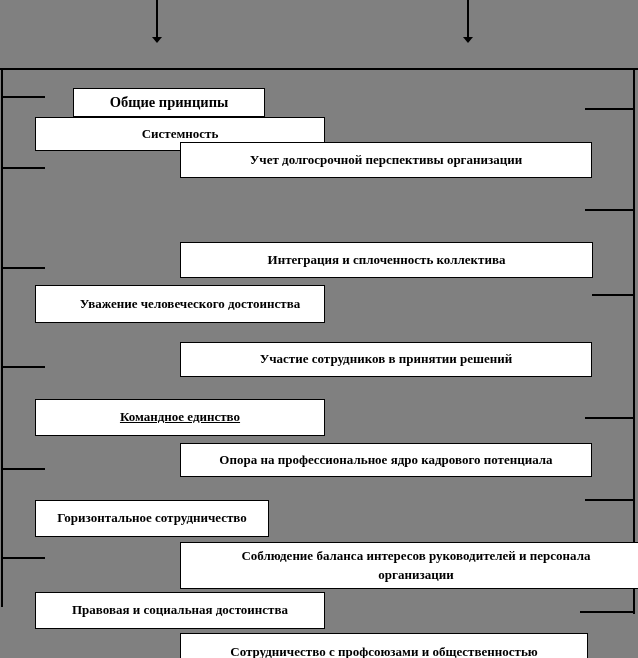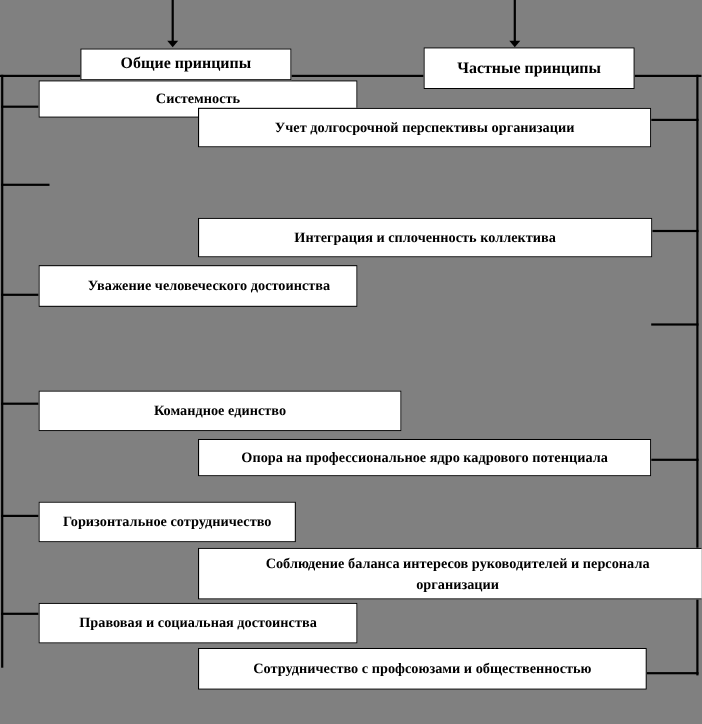--- a/index.html
+++ b/index.html
@@ -5,20 +5,21 @@
   html,body{margin:0;padding:0;background:#808080;}
   .canvas{
     position:relative;width:638px;height:658px;background:#808080;
     overflow:hidden;font-family:"Liberation Serif",serif;color:#000;
   }
   .line{position:absolute;background:#000;}
   .pbox{
     position:absolute;background:#fff;border:1.5px solid #000;
     box-sizing:border-box;display:flex;align-items:center;justify-content:center;
     text-align:center;
+    margin-top:44px;
   }
   .ptext{
     font-weight:bold;font-size:13px;line-height:1.15;white-space:nowrap;
   }
   .hbox .ptext{font-size:14.5px;}
   .two-line .ptext{white-space:normal;max-width:366px;line-height:1.45;}
   .arrow-head{
     position:absolute;width:0;height:0;
     border-left:5px solid transparent;border-right:5px solid transparent;
     border-top:6px solid #000;
@@ -61,21 +62,24 @@
   </div>
   <div class="pbox" style="left:180px;top:98px;width:412px;height:36px;">
     <span class="ptext">Учет долгосрочной перспективы организации</span>
   </div>
   <div class="pbox" style="left:180px;top:198px;width:413px;height:36px;">
     <span class="ptext">Интеграция и сплоченность коллектива</span>
   </div>
   <div class="pbox" style="left:35px;top:241px;width:290px;height:38px;padding-left:20px;">
     <span class="ptext">Уважение человеческого достоинства</span>
   </div>
-  <div class="pbox" style="left:35px;top:355px;width:330px;height:37px;">
+  <div class="pbox" style="left:180px;top:298px;width:412px;height:35px;">
+    <span class="ptext">Участие сотрудников в принятии решений</span>
+  </div>
+  <div class="pbox" style="left:35px;top:355px;width:290px;height:37px;text-decoration:underline;">
     <span class="ptext">Командное единство</span>
   </div>
   <div class="pbox" style="left:180px;top:399px;width:412px;height:34px;justify-content:center;">
     <span class="ptext">Опора на профессиональное ядро кадрового потенциала</span>
   </div>
   <div class="pbox" style="left:35px;top:456px;width:234px;height:37px;">
     <span class="ptext">Горизонтальное сотрудничество</span>
   </div>
   <div class="pbox two-line" style="left:180px;top:498px;width:472px;height:47px;">
     <span class="ptext">Соблюдение баланса интересов руководителей и персонала организации</span>
@@ -83,17 +87,14 @@
   <div class="pbox" style="left:35px;top:548px;width:290px;height:37px;">
     <span class="ptext">Правовая и социальная достоинства</span>
   </div>
   <div class="pbox" style="left:180px;top:589px;width:408px;height:38px;">
     <span class="ptext">Сотрудничество с профсоюзами и общественностью</span>
   </div>
 
   <div class="pbox hbox" style="left:73px;top:44px;width:192px;height:29px;">
     <span class="ptext">Общие принципы</span>
   </div>
-  <div class="pbox hbox" style="left:385px;top:43px;width:192px;height:38px;">
-    <span class="ptext">Частные принципы</span>
-  </div>
 
 </div>
 
 </body></html>

